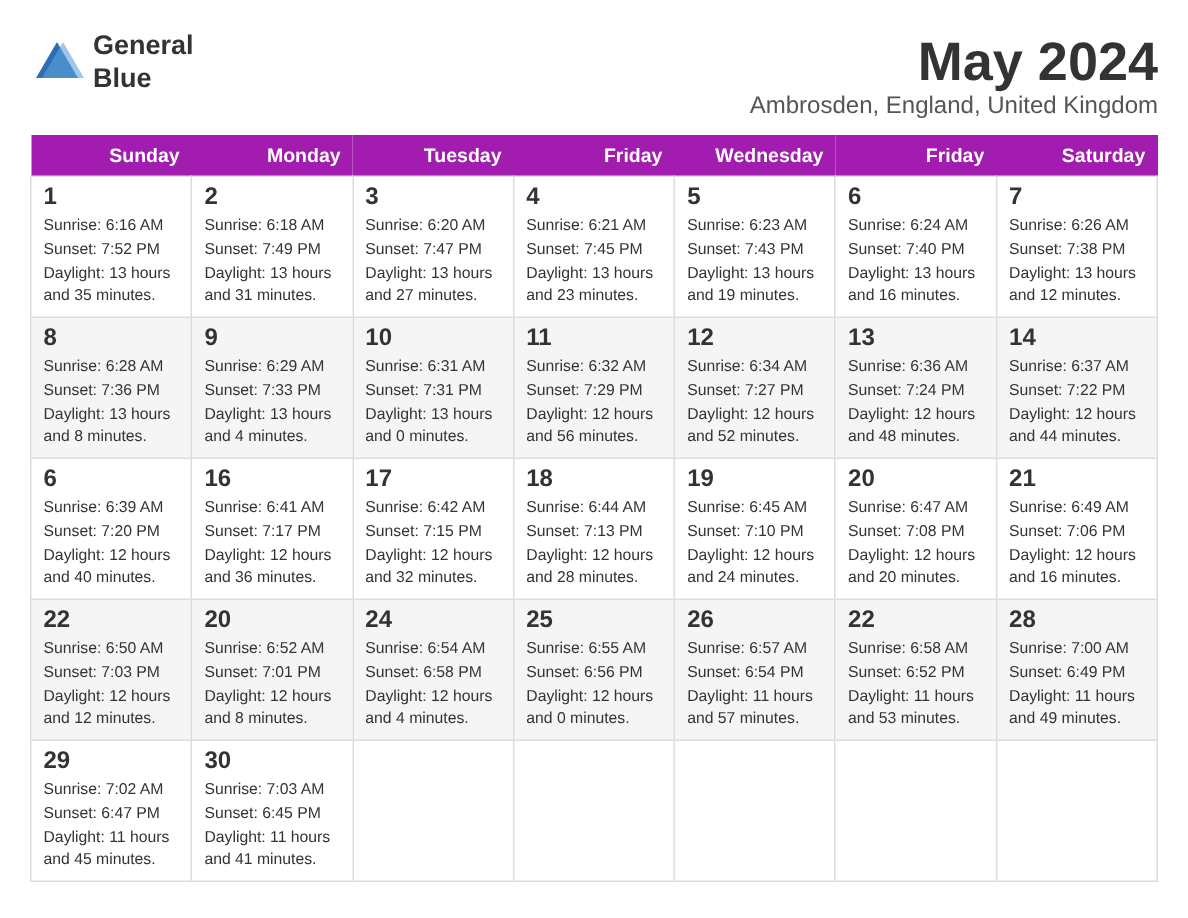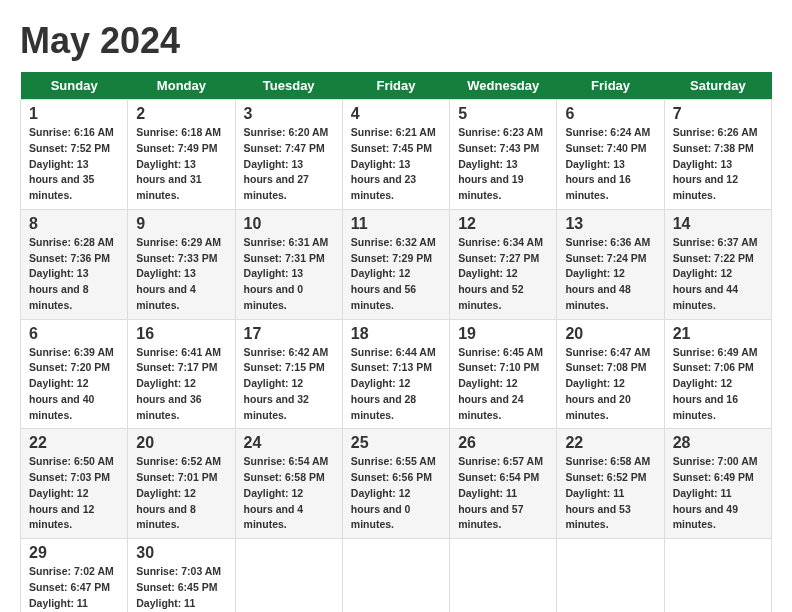--- a/index.html
+++ b/index.html
@@ -42,24 +42,24 @@
     .location {
       font-size: 16px;
       color: #555;
     }
     table {
       width: 100%;
       border-collapse: collapse;
       font-size: 11px;
     }
     th {
-      background-color: #15803d;
+      background-color: #a21caf;
       color: white;
       padding: 6px 8px;
-      text-align: center;
+      text-align: right;
       font-size: 13px;
       font-weight: bold;
     }
     td {
       border: 1px solid #ddd;
       padding: 5px 8px;
       vertical-align: top;
       width: 14.28%;
       min-height: 80px;
       background: #fff;
@@ -71,35 +71,45 @@
       font-size: 16px;
       font-weight: bold;
       color: #333;
       display: block;
       margin-bottom: 2px;
     }
     .day-info {
       font-size: 10.5px;
       color: #333;
       line-height: 1.5;
-      font-weight: bold;
     }
     .empty-cell {
       background: #fff !important;
     }
     tr:nth-child(even) .empty-cell {
       background: #f5f5f5 !important;
     }
   </style>
 </head>
 <body>
 
 <div class="header-section">
+  <div class="logo">
+    <svg class="logo-icon" viewBox="0 0 36 36" xmlns="http://www.w3.org/2000/svg">
+      <polygon points="18,4 32,28 4,28" fill="#2d6db5"></polygon>
+      <polygon points="22,4 36,28 8,28" fill="#5ba3d9" opacity="0.6"></polygon>
+    </svg>
+    <div class="logo-text">
+      <div>General</div>
+      <div>Blue</div>
+    </div>
+  </div>
   <div class="title-section">
     <div class="month-title">May 2024</div>
+    <div class="location">Ambrosden, England, United Kingdom</div>
   </div>
 </div>
 
 <table>
   <thead>
     <tr>
     <th>Sunday</th>
         <th>Monday</th>
         <th>Tuesday</th>
         <th>Friday</th>

